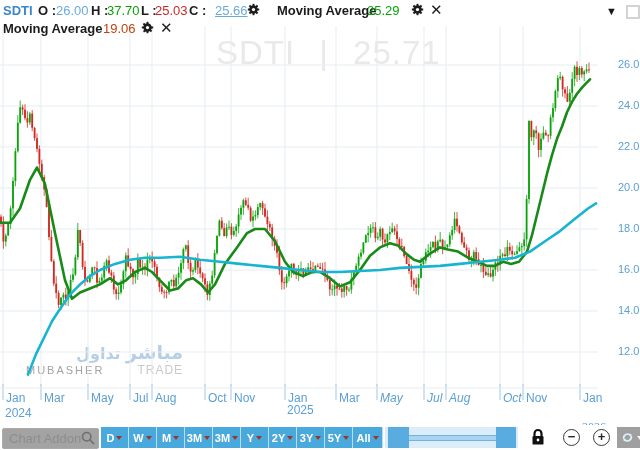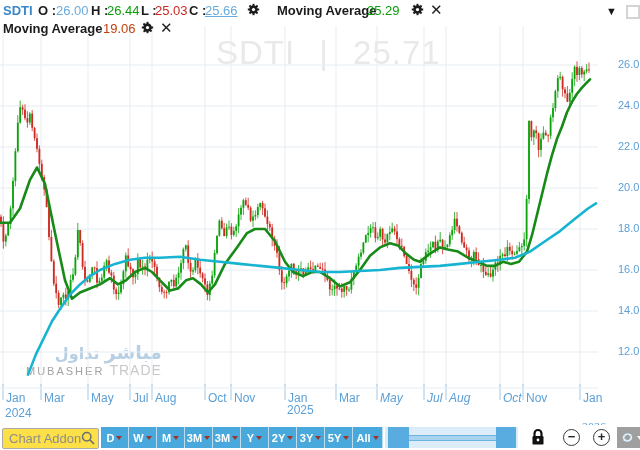--- a/index.html
+++ b/index.html
@@ -13,31 +13,31 @@
   .sym{font-weight:bold;}
   .gear{cursor:pointer;line-height:0;}
   .xclose{font-weight:bold;color:#1c1c1c;font-size:15px;line-height:13px;cursor:pointer;}
   
   .watermark{position:absolute;left:216px;top:34px;z-index:0;font-size:33px;color:#e9e9e9;
              letter-spacing:1px;word-spacing:14px;font-weight:normal;}
   .logo{position:absolute;left:8px;top:342px;z-index:0;}
   .logo .ar{color:#b7cfe4;font-size:19px;font-weight:bold;direction:rtl;line-height:22px;}
   .logo .ar small{font-size:16px;font-weight:bold;}
   .logo .en{color:#a3a3a3;font-size:11px;letter-spacing:2px;margin-left:18px;line-height:11px;}
-  .logo .en i{color:#c9c9c9;font-style:normal;letter-spacing:1px;font-size:14px;}
+  .logo .en i{color:#c9c9c9;font-style:normal;letter-spacing:1px;font-size:12px;margin-left:28px;}
   
   #chart-svg{position:absolute;left:0;top:0;z-index:1;}
   .yaxis-label{position:absolute;z-index:2;font-size:11px;width:22px;overflow:hidden;white-space:nowrap;}
   .xaxis-label{position:absolute;z-index:2;font-size:12px;white-space:nowrap;}
   
   .tr-caret{position:absolute;left:606px;top:5px;z-index:6;font-size:11px;color:#161616;cursor:pointer;}
   .tr-box{position:absolute;left:626px;top:5px;width:10px;height:10px;border:2px solid #d4d4d4;z-index:6;cursor:pointer;}
   
   .footer{position:absolute;left:0;top:425px;width:640px;height:25px;background:#fff;z-index:7;}
-  .search{position:absolute;left:2px;top:3px;width:95px;height:19px;border:1px solid #ababab;border-radius:2px;background:#fde047;}
+  .search{position:absolute;left:2px;top:3px;width:95px;height:19px;border:1px solid #ababab;border-radius:2px;background:#a3a3a3;}
   .search input{position:absolute;left:0;top:0;width:76px;height:17px;border:none;outline:none;padding:1px 0 1px 6px;
                 font-size:13px;font-family:inherit;color:#444;background:transparent;}
   .search input::placeholder{color:#8d8d8d;}
   .search svg{position:absolute;right:3px;top:2px;}
   .btn-strip{position:absolute;left:101px;top:2px;height:21px;display:flex;background:#bcdcf0;}
   .rbtn{width:27px;height:21px;margin-right:1px;background:#4aa9dc;color:#fff;font-weight:bold;font-size:11px;
         display:flex;align-items:center;justify-content:center;cursor:pointer;position:relative;}
   .rbtn .cap{flex:0 0 auto;margin-right:2px;}
   .rbtn .tri{width:0;height:0;border-left:3px solid transparent;border-right:3px solid transparent;
              border-top:4px solid #97382c;margin-top:1px;}
@@ -627,25 +627,25 @@
     <div class="xaxis-label" style="left: 526px; top: 391px; color: rgb(91, 159, 214);">Nov</div>
     <div class="xaxis-label" style="left: 583px; top: 391px; color: rgb(91, 159, 214);">Jan</div>
     <div class="xaxis-label" style="left: 582px; top: 420px; color: rgb(91, 159, 214); font-family: Liberation Serif, serif;">2026</div>
   </div>
 
 <div class="legend">
   <span class="abs sym" style="left: 3px; top: 3px; color: rgb(58, 135, 203);">SDTI</span>
   <span class="abs lbl" style="left:38px;top:3px;">O :</span>
   <span class="abs" style="left: 56px; top: 3px; color: rgb(106, 171, 220);">26.00</span>
   <span class="abs lbl" style="left:91px;top:3px;">H :</span>
-  <span class="abs" style="left: 107px; top: 3px; color: rgb(10, 160, 10);">26.44</span>
+  <span class="abs" style="left: 107px; top: 3px; color: rgb(10, 160, 10);">37.70</span>
   <span class="abs lbl" style="left:141px;top:3px;">L :</span>
   <span class="abs" style="left: 155px; top: 3px; color: rgb(204, 40, 36);">25.03</span>
   <span class="abs lbl" style="left:189px;top:3px;">C :</span>
-  <span class="abs" style="left: 205px; top: 3px; color: rgb(106, 171, 220); text-decoration: underline;">25.66</span>
+  <span class="abs" style="left: 215px; top: 3px; color: rgb(106, 171, 220); text-decoration: underline;">25.66</span>
   <span class="abs gear" style="left:247px;top:3px;">
     <svg width="13" height="13" viewBox="0 0 16 16">
         <g stroke="#1c1c1c" stroke-width="2.4">
           <line x1="8" y1="1" x2="8" y2="15"></line>
           <line x1="1" y1="8" x2="15" y2="8"></line>
           <line x1="3" y1="3" x2="13" y2="13"></line>
           <line x1="13" y1="3" x2="3" y2="13"></line>
         </g>
         <circle cx="8" cy="8" r="5.2" fill="#1c1c1c"></circle>
         <circle cx="8" cy="8" r="2" fill="#fff"></circle>

